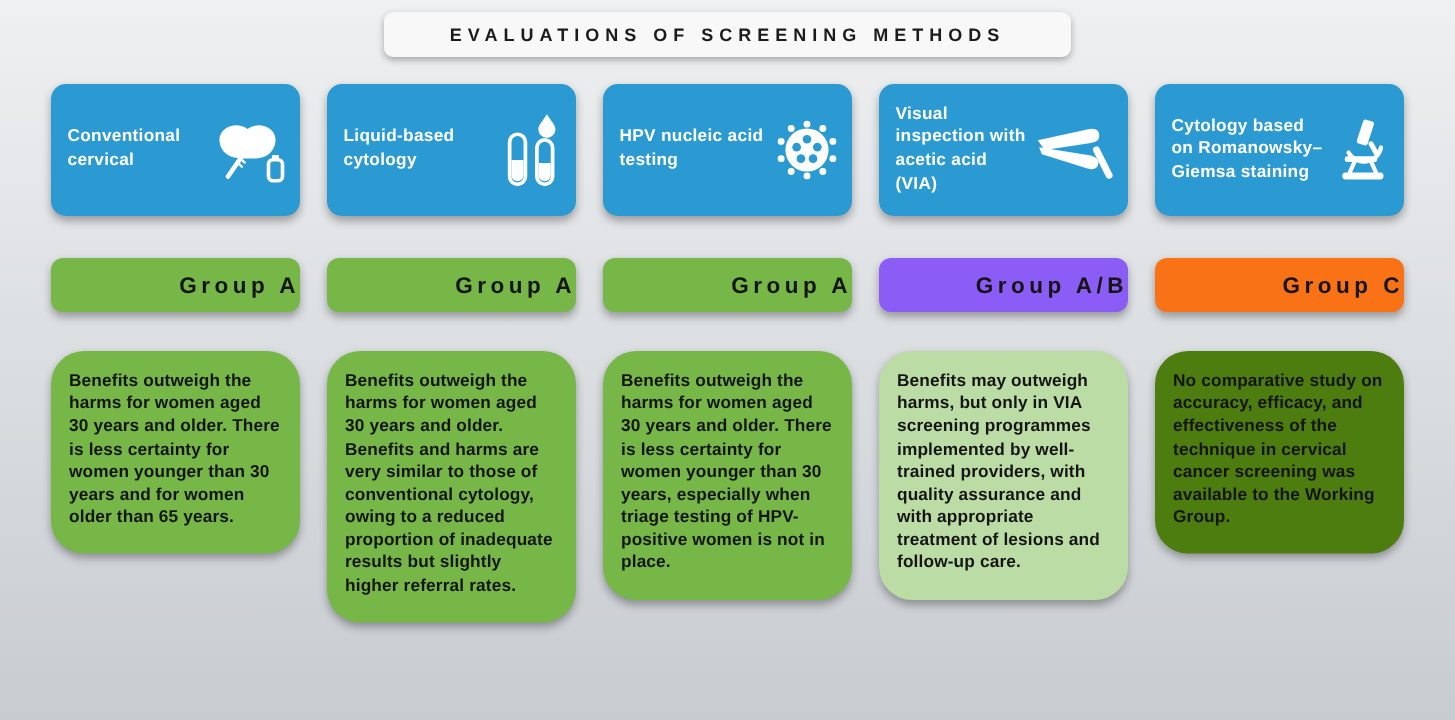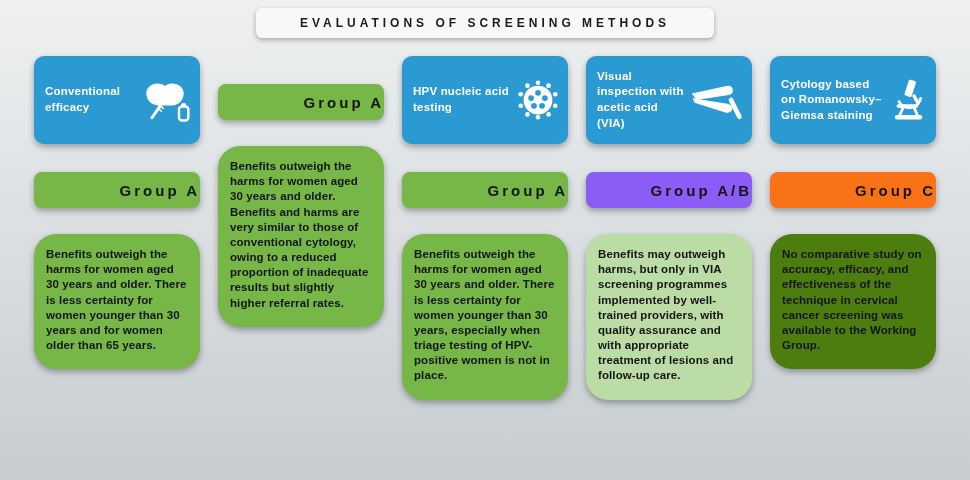--- a/index.html
+++ b/index.html
@@ -79,40 +79,52 @@
 </style>
 </head>
 <body>
 
 <div class="title-card">EVALUATIONS OF SCREENING METHODS</div>
 
 <div class="grid">
 
   <div class="col">
     <div class="method-card">
-      <span class="method-label">Conventional efficacy</span>
+      <span class="method-label">Conventional cervical</span>
       <span class="icon">
         <svg width="56" height="46" viewBox="0 0 60 48">
           <path d="M10 18 C9 8 22 3 30 9 C38 3 51 8 50 18 C49 26 43 30 36 30 L26 30 C17 30 11 26 10 18 Z" fill="#fff"></path>
           <path d="M25 30 L16 43" stroke="#fff" stroke-width="3.2" stroke-linecap="round"></path>
           <path d="M25 30 l3 3 M23 33 l3 3" stroke="#fff" stroke-width="1.6" stroke-linecap="round"></path>
           <rect x="45" y="31" width="10" height="15" rx="3.2" fill="none" stroke="#fff" stroke-width="2.6"></rect>
           <rect x="47.5" y="27.5" width="5" height="4" rx="1" fill="#fff"></rect>
         </svg>
       </span>
     </div>
     <div class="group-pill tier-green">
       <span>Group A</span>
     </div>
     <div class="body-card tier-green">
       <span>Benefits outweigh the harms for women aged 30 years and older. There is less certainty for women younger than 30 years and for women older than 65 years.</span>
     </div>
   </div>
 
   <div class="col">
+    <div class="method-card">
+      <span class="method-label">Liquid-based cytology</span>
+      <span class="icon">
+        <svg width="42" height="52" viewBox="0 0 44 52">
+          <path d="M31 1 C28 6 25 8.5 25 11.5 a6 6 0 0 0 12 0 C37 8.5 34 6 31 1 Z" fill="#fff"></path>
+          <rect x="5" y="15" width="11" height="35" rx="5.5" fill="none" stroke="#fff" stroke-width="2.6"></rect>
+          <path d="M6.3 33 h8.4 v10.6 a4.2 4.2 0 0 1 -8.4 0 Z" fill="#fff"></path>
+          <rect x="24" y="19" width="11" height="31" rx="5.5" fill="none" stroke="#fff" stroke-width="2.6"></rect>
+          <path d="M25.3 35 h8.4 v8.6 a4.2 4.2 0 0 1 -8.4 0 Z" fill="#fff"></path>
+        </svg>
+      </span>
+    </div>
     <div class="group-pill tier-green">
       <span>Group A</span>
     </div>
     <div class="body-card tier-green">
       <span>Benefits outweigh the harms for women aged 30 years and older. Benefits and harms are very similar to those of conventional cytology, owing to a reduced proportion of inadequate results but slightly higher referral rates.</span>
     </div>
   </div>
 
   <div class="col">
     <div class="method-card">

